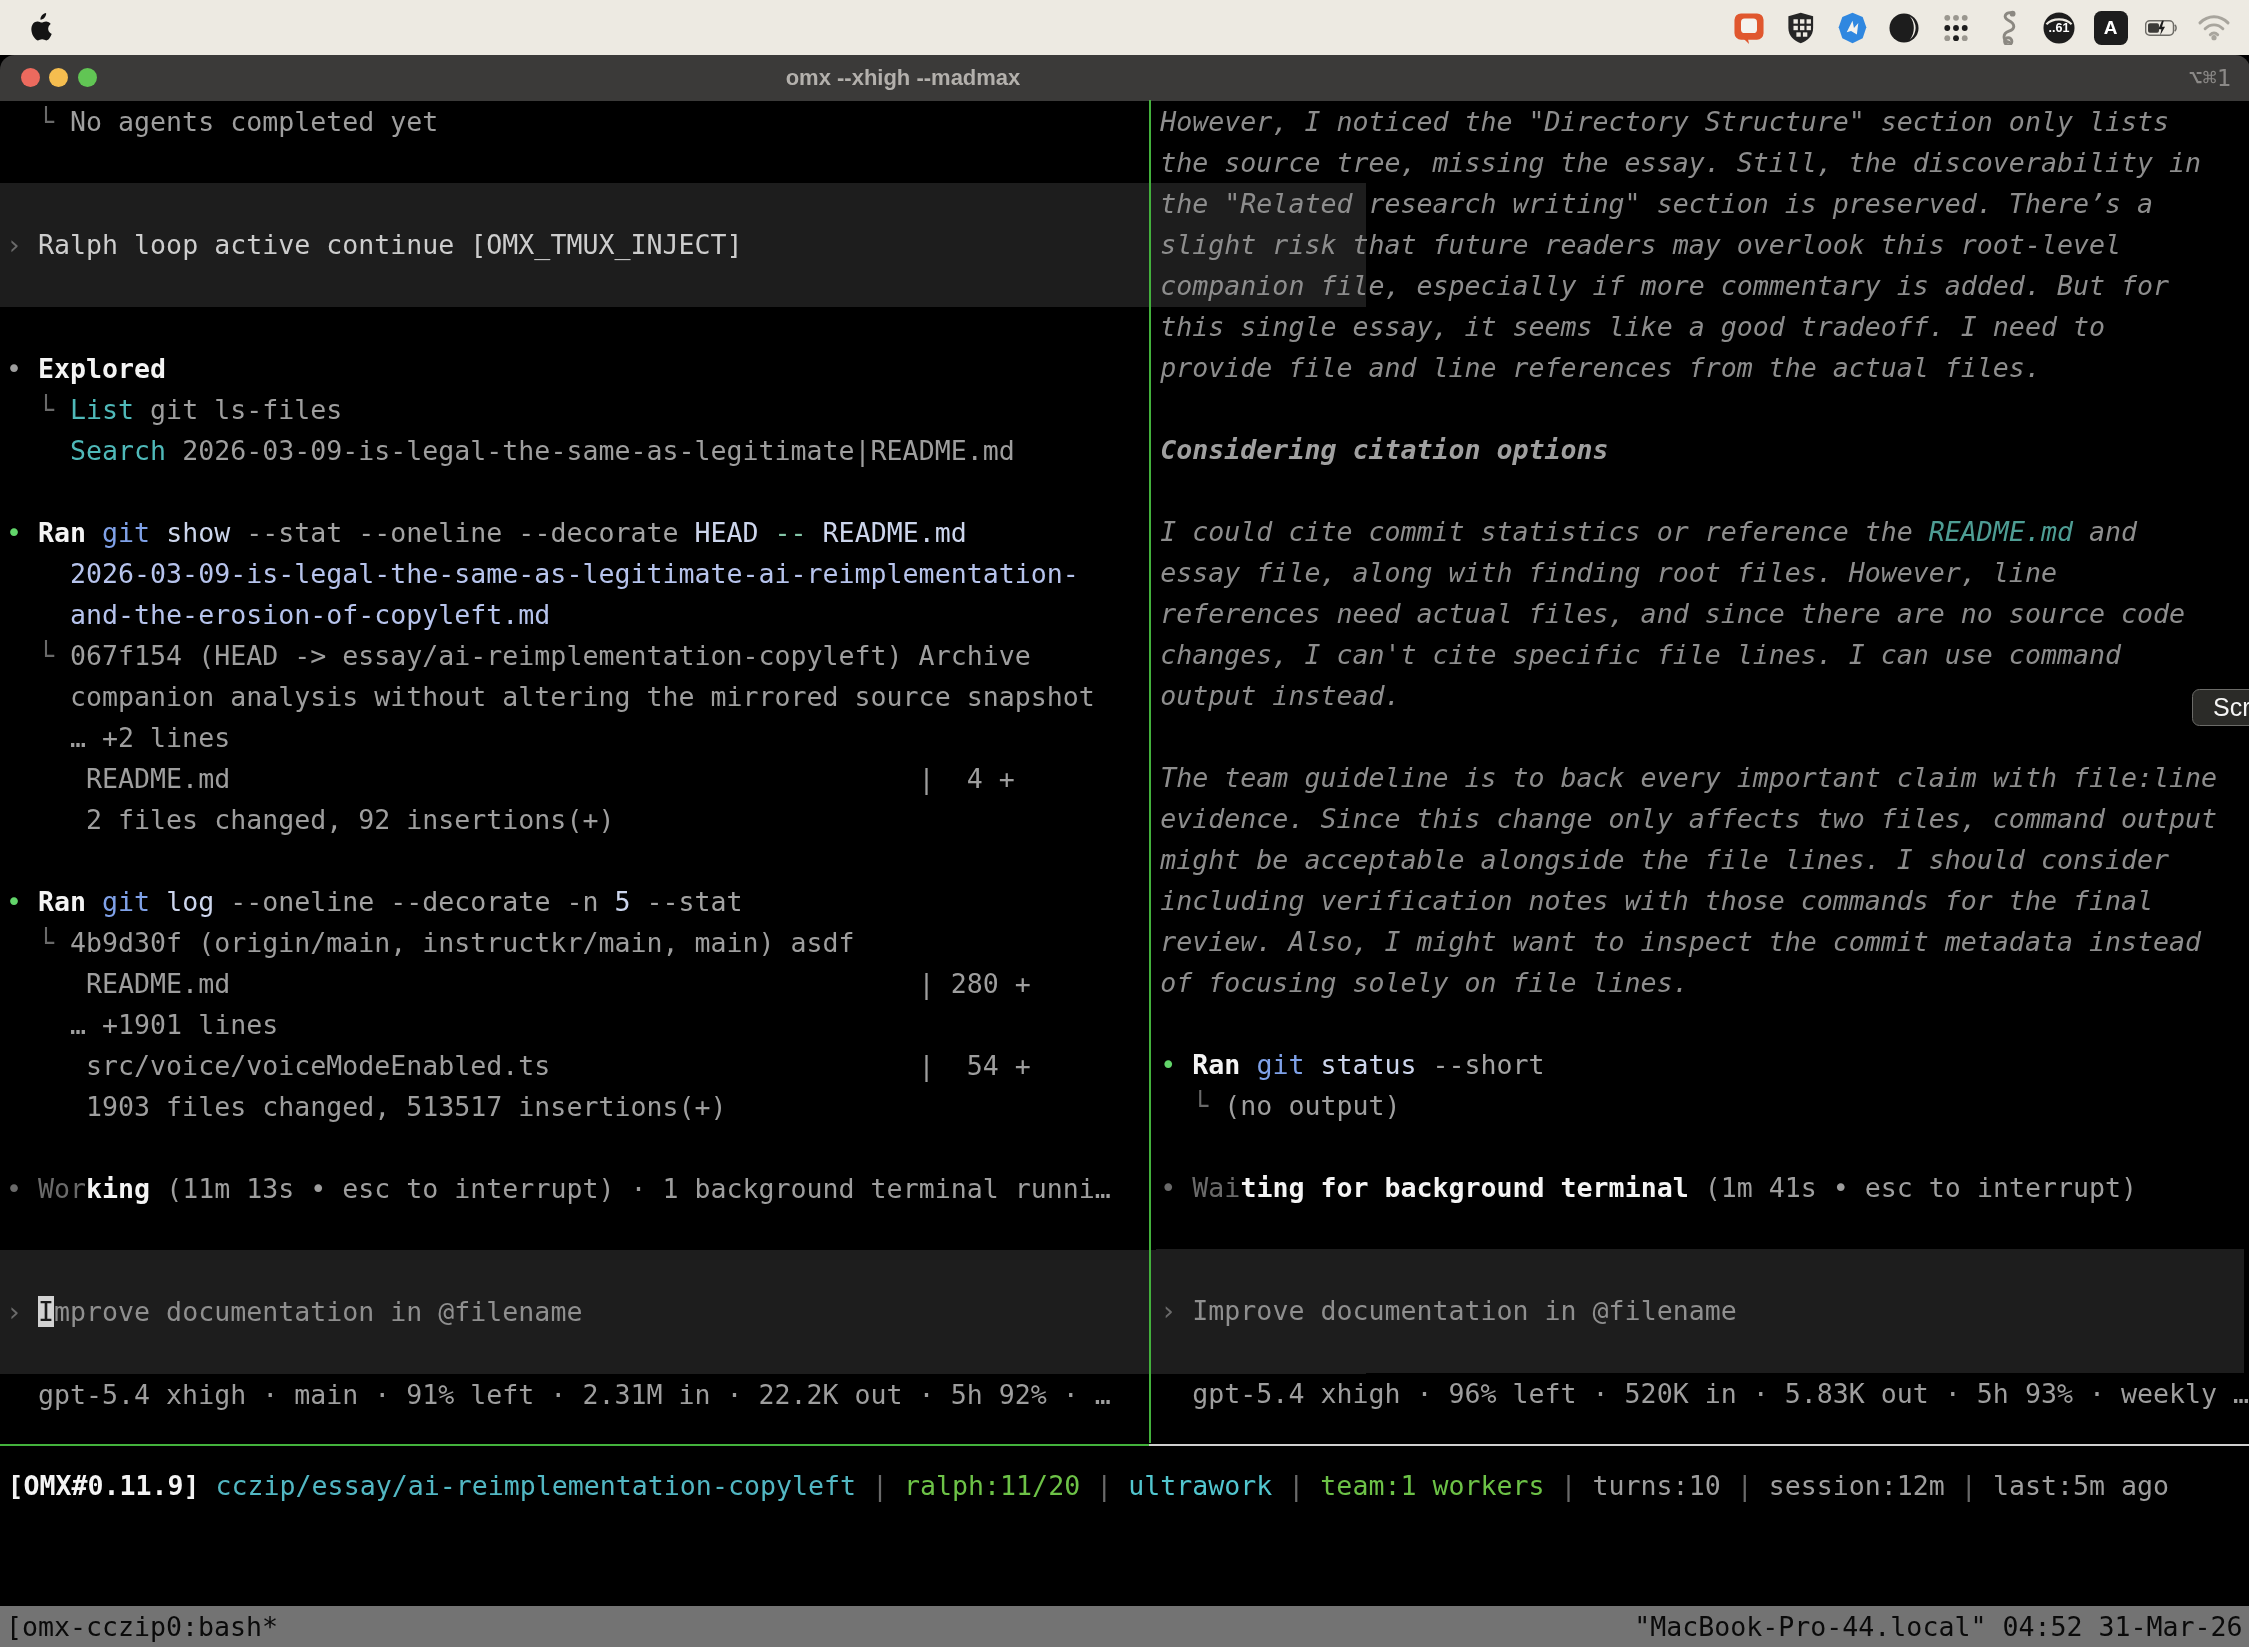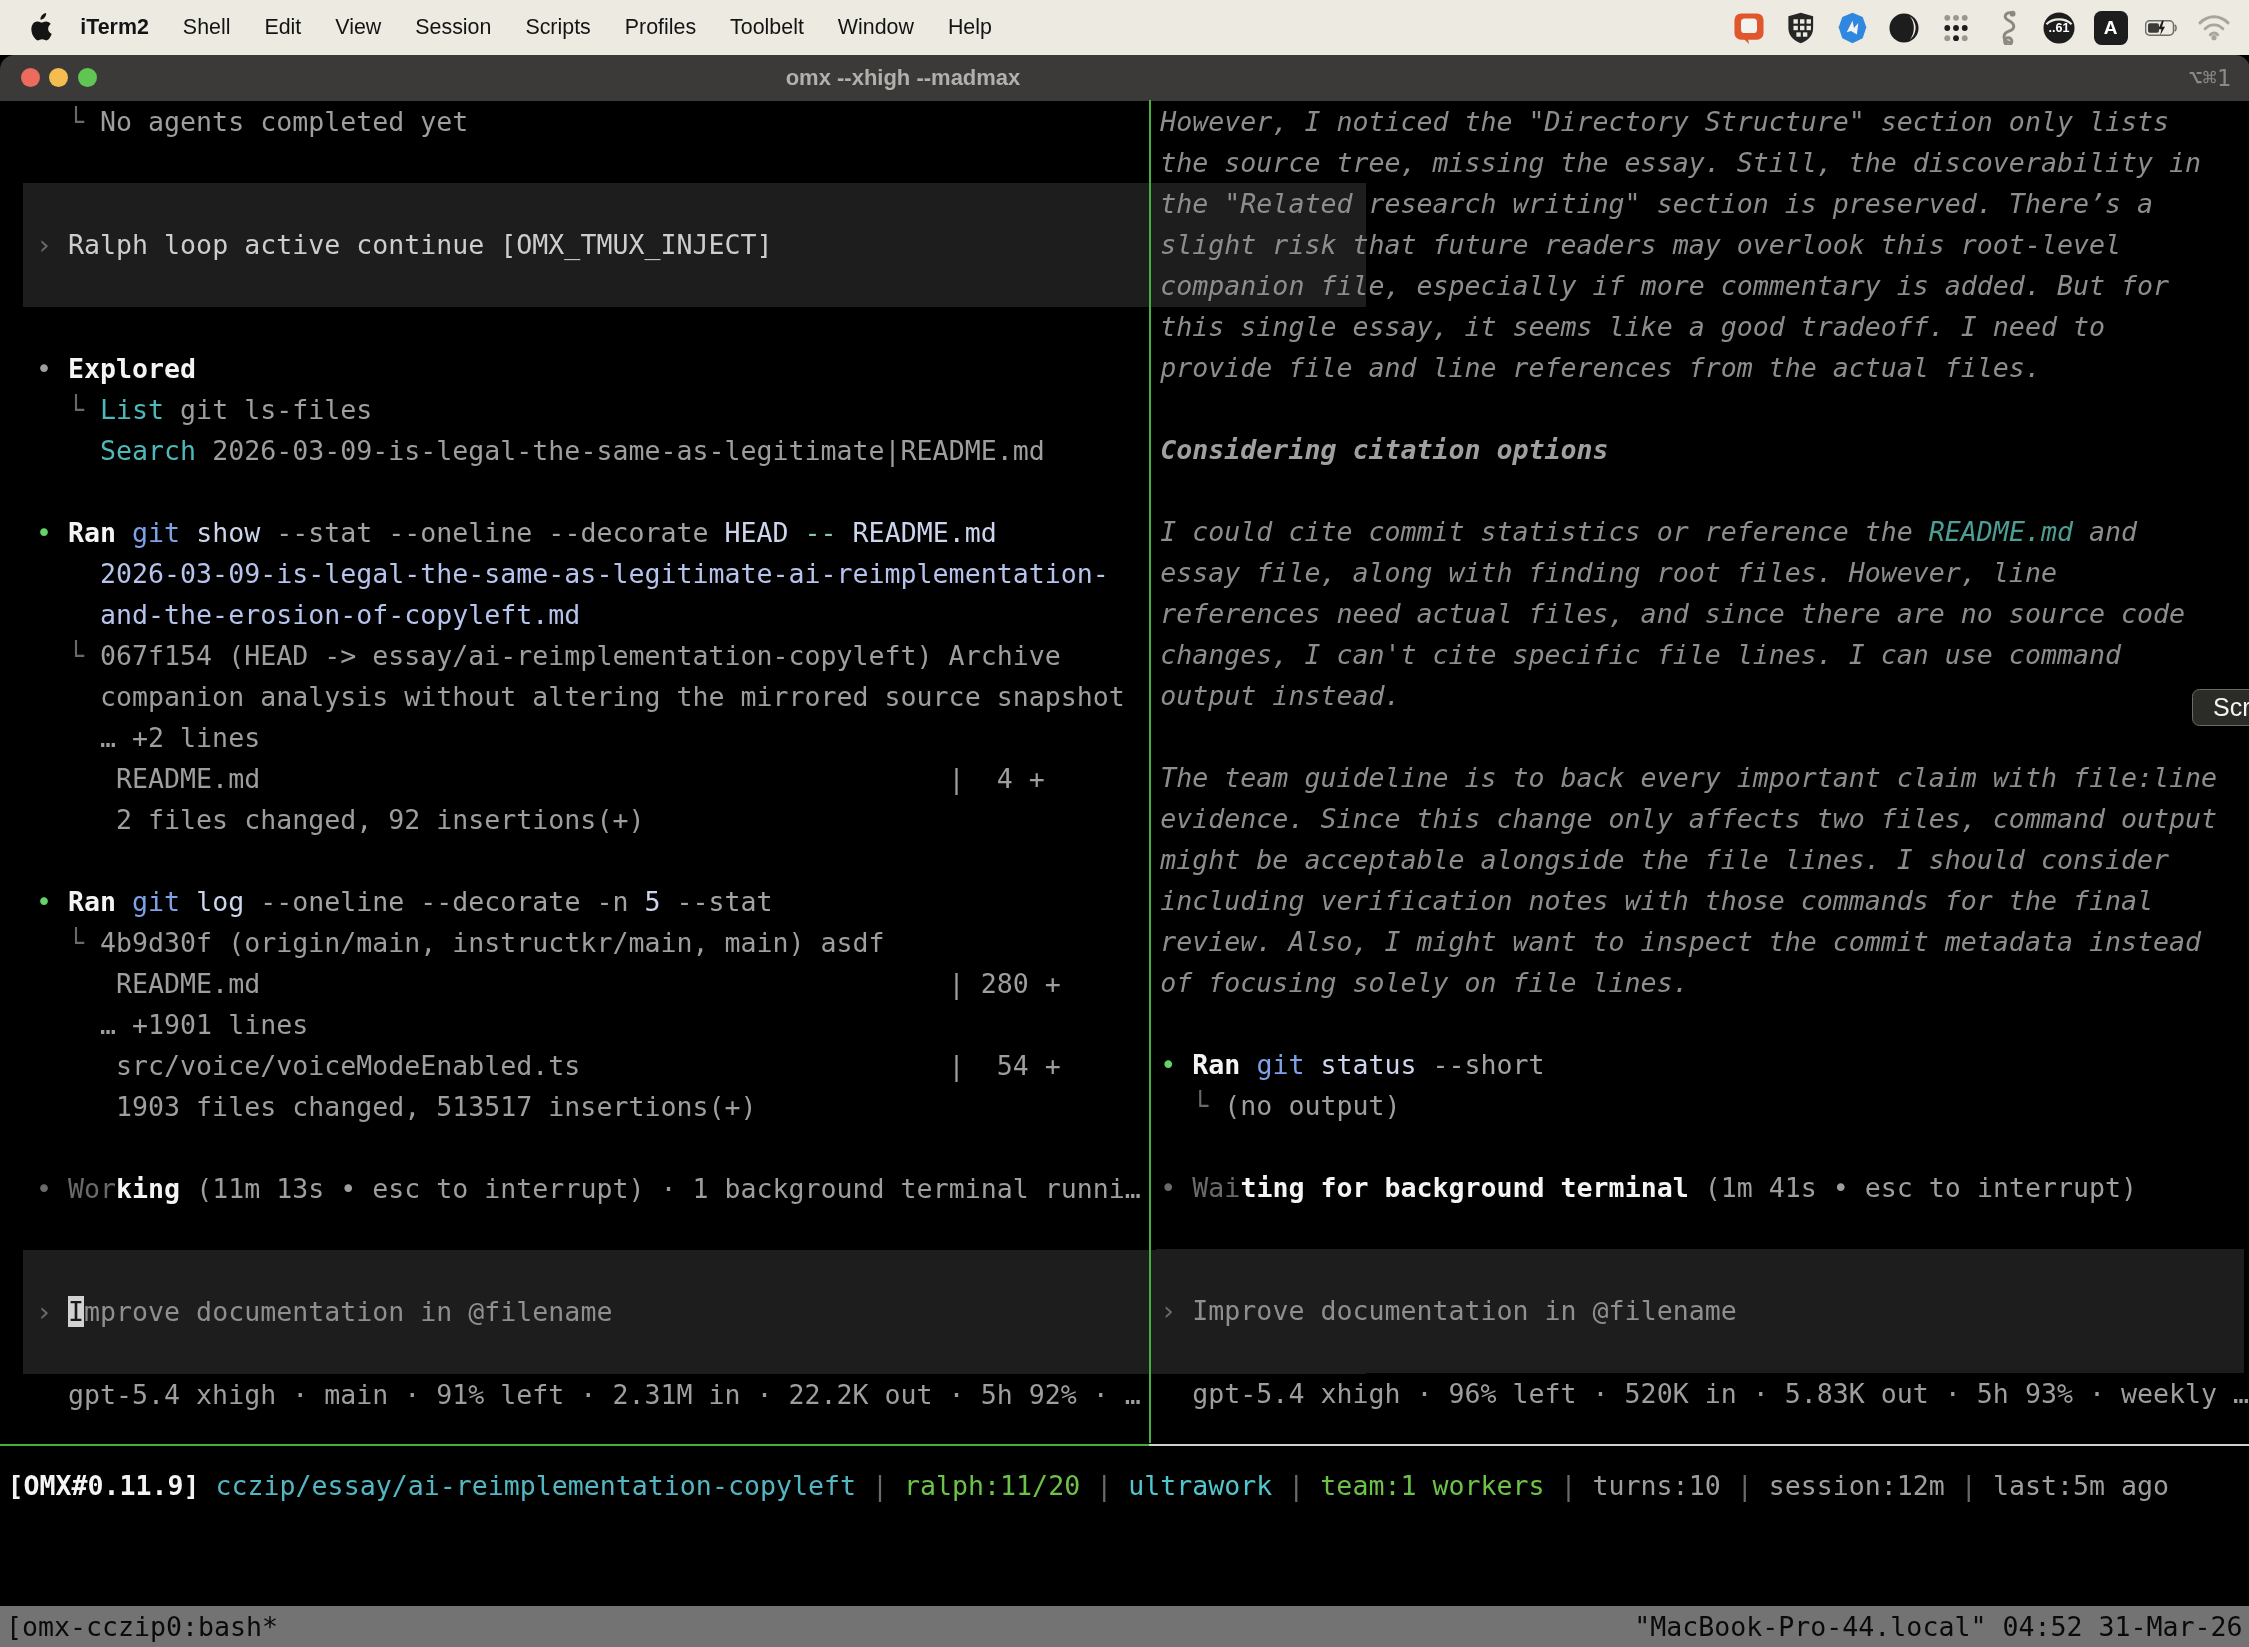--- a/index.html
+++ b/index.html
@@ -25,21 +25,21 @@
   #tl-zoom{left:78px;background:#61c554;}
   #win-title{position:absolute;top:55px;left:0;width:1806px;height:46px;line-height:46px;
              text-align:center;color:#b3b0ac;font-family:"Liberation Sans",sans-serif;
              font-size:22px;font-weight:bold;}
   #win-shortcut{position:absolute;top:55px;right:19px;height:46px;line-height:46px;
                 color:#8b8987;font-size:23.6px;}
 
   
   .pane{position:absolute;top:100px;height:1343px;overflow:hidden;white-space:pre;
         font-size:26.6px;}
-  #pane-left{left:0;width:1372px;padding-left:36px;padding-top:0.7px;box-sizing:border-box;}
+  #pane-left{left:0;width:1372px;padding-left:6px;padding-top:0.7px;box-sizing:border-box;}
   #pane-right{left:1150px;width:1100px;padding-left:10.3px;padding-top:0.7px;box-sizing:border-box;}
   .trow{height:41px;line-height:41px;}
   .tbox{height:124px;background:#1d1d1d;display:flex;align-items:center;}
   #pane-left .tbox{margin-left:-13.3px;padding-left:13.3px;margin-right:5.9px;}
   #pane-right .tbox{margin-left:-4.4px;padding-left:4.4px;margin-right:5.9px;}
 
   
   .c-fg{color:#9e9e9e;} .c-dim{color:#6a6a6a;} .c-wht{color:#cdcdcd;}
   .c-b{color:#f4f4f4;font-weight:bold;}
   .c-grn{color:#62d56a;} .c-teal{color:#4fb9b9;}
@@ -77,32 +77,20 @@
 
 <div id="page">
 
   <div id="menubar">
     <span id="apple-logo">
       <svg width="25" height="29.5" viewBox="0 0 17 20">
           <path fill="#141414" d="M11.3 3.1c.7-.9 1.2-2.1 1-3.1-1 .1-2.1.7-2.8 1.5-.6.8-1.2 2-1 3.1 1.1 0 2.1-.6 2.8-1.5zm2.4 7.5c0-2.1 1.7-3.1 1.8-3.2-1-1.4-2.5-1.6-3-1.7-1.3-.1-2.5.8-3.2.8-.7 0-1.7-.8-2.8-.7-1.4 0-2.8.8-3.5 2.1-1.5 2.6-.4 6.5 1.1 8.6.7 1 1.6 2.2 2.7 2.1 1.1 0 1.5-.7 2.8-.7 1.3 0 1.7.7 2.8.7 1.2 0 1.9-1 2.6-2.1.8-1.2 1.2-2.4 1.2-2.4s-2.4-.9-2.5-3.5z"></path>
         </svg>
     </span>
 
-    <div id="menu-items" style="display:flex">
-        <span class="menu-item app">iTerm2</span>
-        <span class="menu-item">Shell</span>
-        <span class="menu-item">Edit</span>
-        <span class="menu-item">View</span>
-        <span class="menu-item">Session</span>
-        <span class="menu-item">Scripts</span>
-        <span class="menu-item">Profiles</span>
-        <span class="menu-item">Toolbelt</span>
-        <span class="menu-item">Window</span>
-        <span class="menu-item">Help</span>
-      </div>
 
     <div id="menu-status">
       <span class="sicon">
         <svg width="32" height="32" viewBox="0 0 44 44">
             <rect x="2" y="2" width="40" height="36" rx="9" fill="#e0572e"></rect>
             <rect x="11" y="9" width="22" height="20" rx="5" fill="#f4f2ee"></rect>
             <path d="M14 36 L22 44 L20 34 Z" fill="#e0572e"></path>
           </svg>
       </span>
       <span class="sicon">

